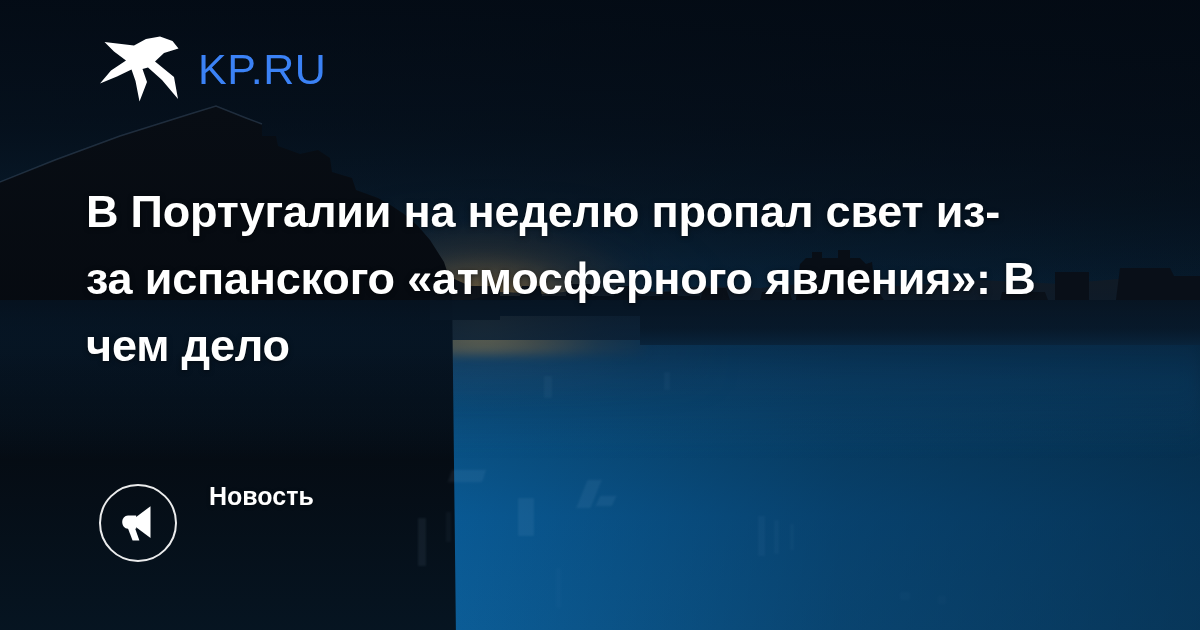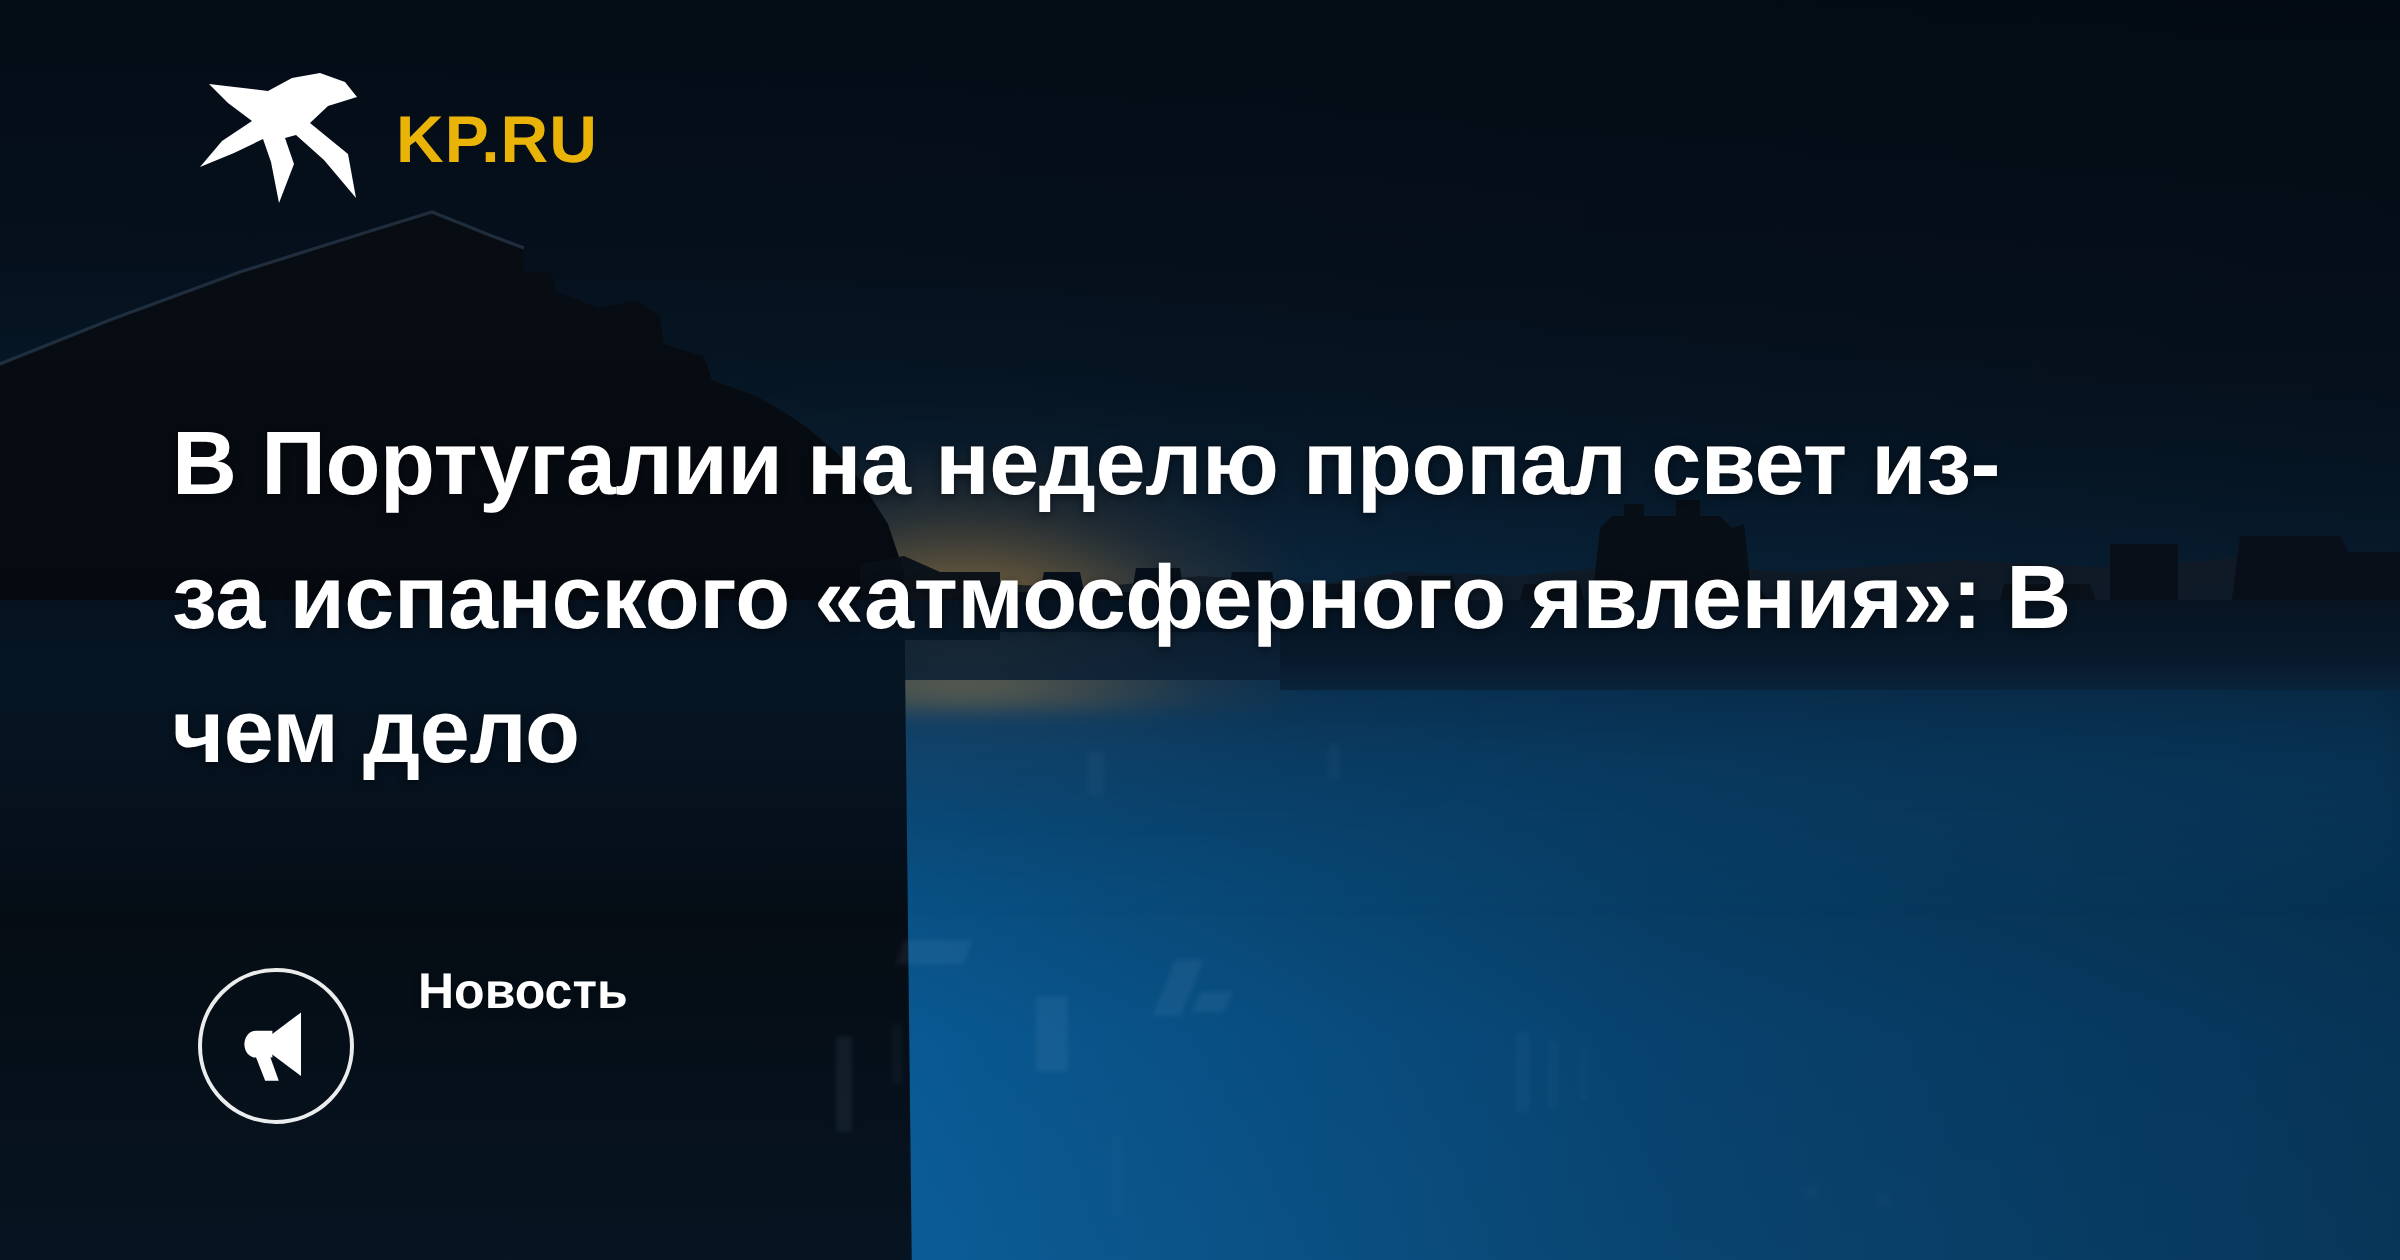--- a/index.html
+++ b/index.html
@@ -127,31 +127,31 @@
   .brand {
     position: absolute;
     left: 98px;
     top: 36px;
     display: flex;
     align-items: center;
     gap: 16px;
   }
   .brand-bird { width: 84px; height: 66px; display: block; }
   .brand-name {
-    color: #eab308;
-    font-size: 33px;
-    font-weight: 700;
+    color: #3b82f6;
+    font-size: 43px;
+    font-weight: 400;
     letter-spacing: 0.5px;
     line-height: 1;
   }
 
   .headline {
     position: absolute;
     left: 86px;
-    top: 168px;
+    top: 148px;
     width: 960px;
     color: #ffffff;
     font-size: 45px;
     font-weight: 700;
     line-height: 67px;
     letter-spacing: -0.2px;
     text-shadow: 0 1px 5px rgba(0,0,0,0.55);
   }
 
   .badge {

